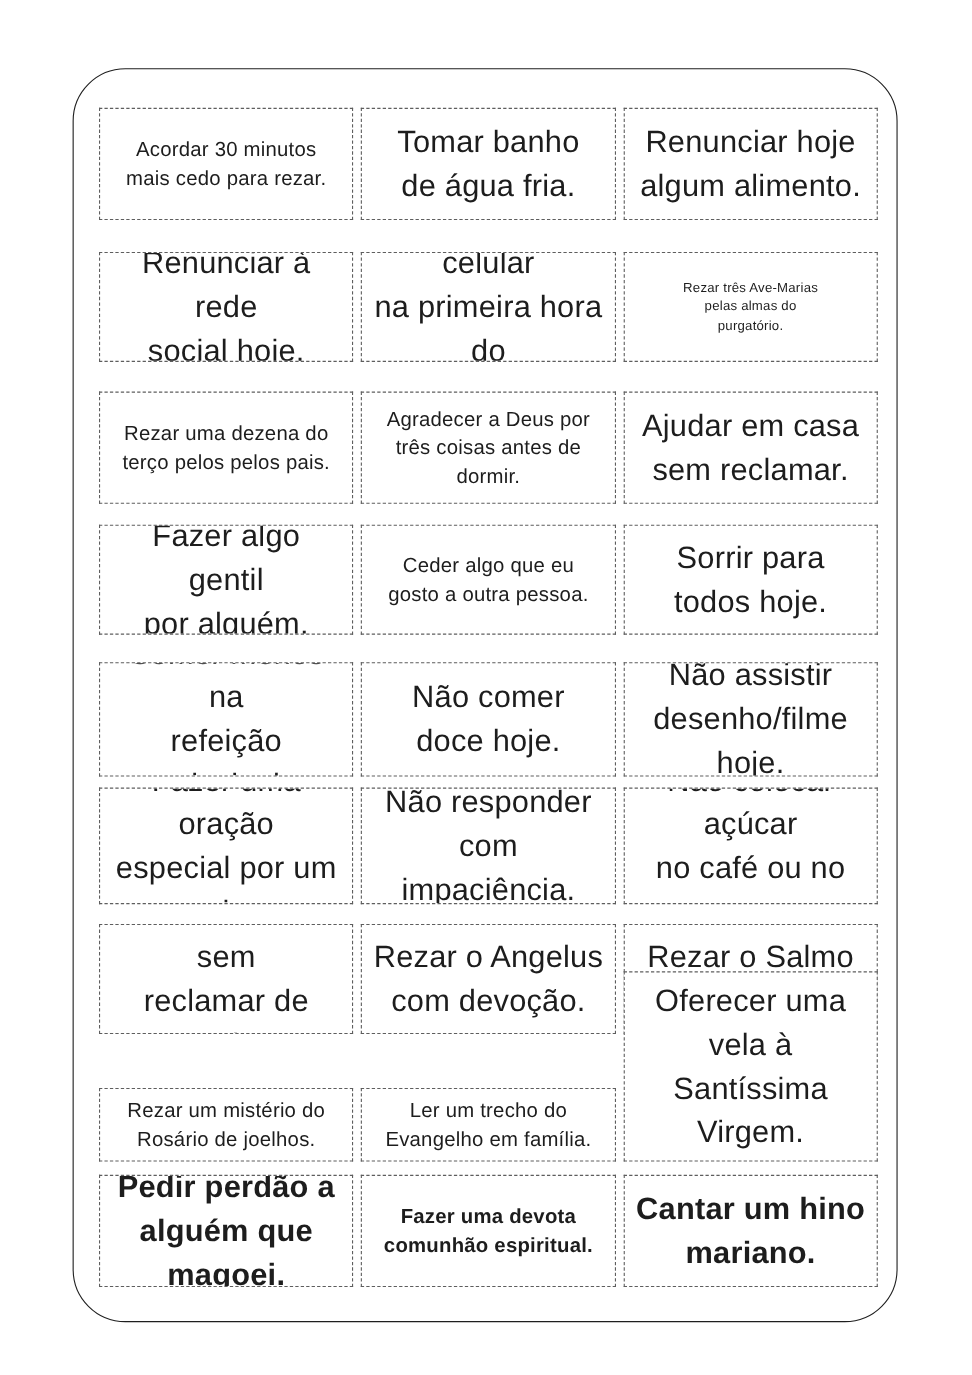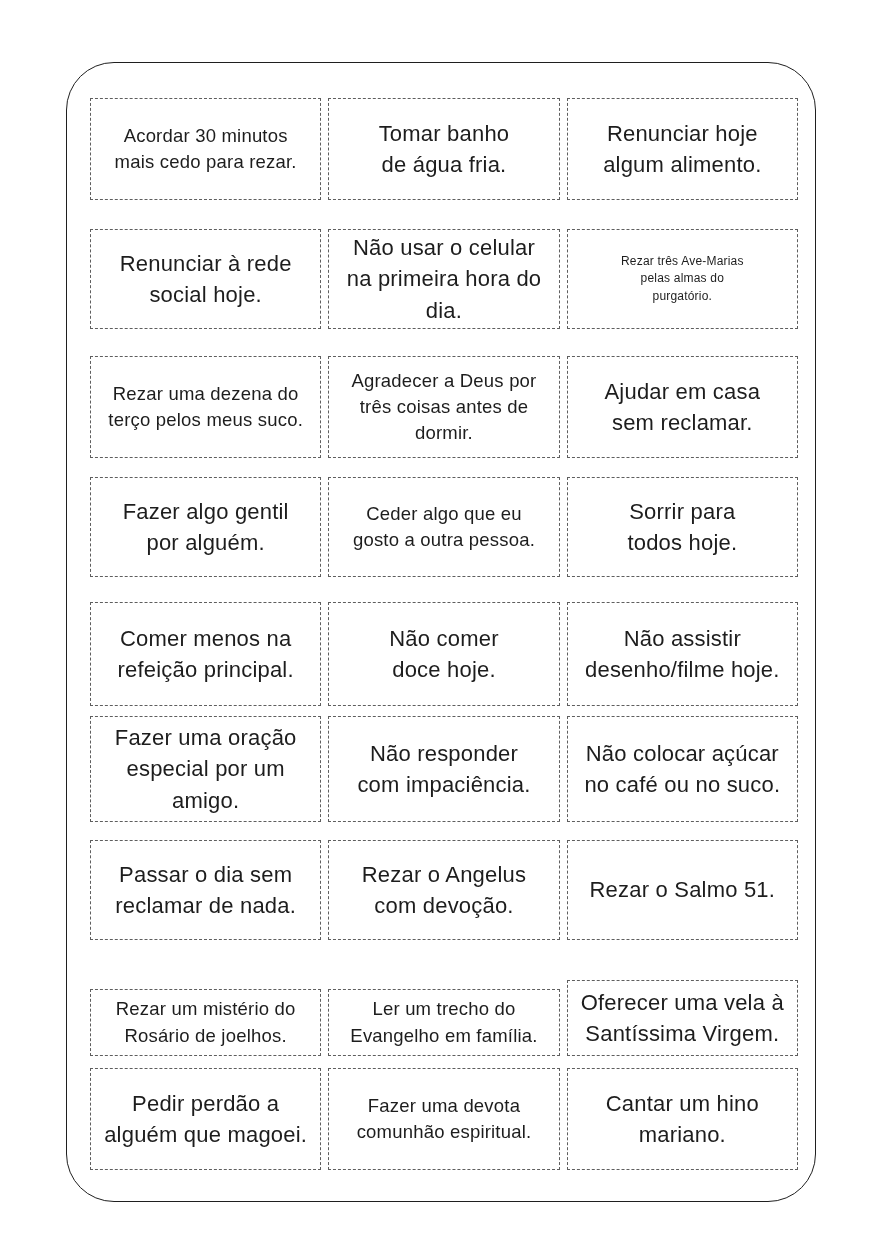--- a/index.html
+++ b/index.html
@@ -31,35 +31,35 @@
   }
   
   .row:nth-child(1) { margin-top: 0;    height: 102px; }
   .row:nth-child(2) { margin-top: 29px; height: 100px; }
   .row:nth-child(3) { margin-top: 27px; height: 102px; }
   .row:nth-child(4) { margin-top: 19px; height: 100px; justify-content: space-between; }
   .row:nth-child(5) { margin-top: 25px; height: 104px; }
   .row:nth-child(6) { margin-top: 10px; height: 106px; }
   .row:nth-child(7) { margin-top: 18px; height: 100px; }
   .row:nth-child(8) { margin-top: 16px; height: 100px; align-items: flex-end; }
-  .row:nth-child(9) { margin-top: 12px; height: 102px; }
+  .row:nth-child(9) { margin-top: 12px; height: 102px; font-weight: bold; }
   .card {
     flex: 1 1 0;
     border: 1.5px dashed #5e5e5e;
     background: #ffffff;
     display: flex;
     align-items: center;
     justify-content: center;
     text-align: center;
     padding: 6px 10px;
     overflow: hidden;
   }
   .card-text {
     white-space: pre-line;
-    font-size: 22px;
+    font-size: 28px;
     line-height: 1.42;
     color: #1d1d1d;
     letter-spacing: 0.2px;
   }
   .card.sm .card-text { font-size: 18.5px; }
   .card.xs .card-text { font-size: 12px; }
 </style>
 </head>
 <body>
 
@@ -94,21 +94,21 @@
       <div class="card xs">
           <span class="card-text">Rezar três Ave-Marias
 pelas almas do
 purgatório.</span>
         </div>
     </div>
 
     <div class="row">
       <div class="card sm">
           <span class="card-text">Rezar uma dezena do
-terço pelos meus suco.</span>
+terço pelos pelos pais.</span>
         </div>
       <div class="card sm">
           <span class="card-text">Agradecer a Deus por
 três coisas antes de
 dormir.</span>
         </div>
       <div class="card">
           <span class="card-text">Ajudar em casa
 sem reclamar.</span>
         </div>

